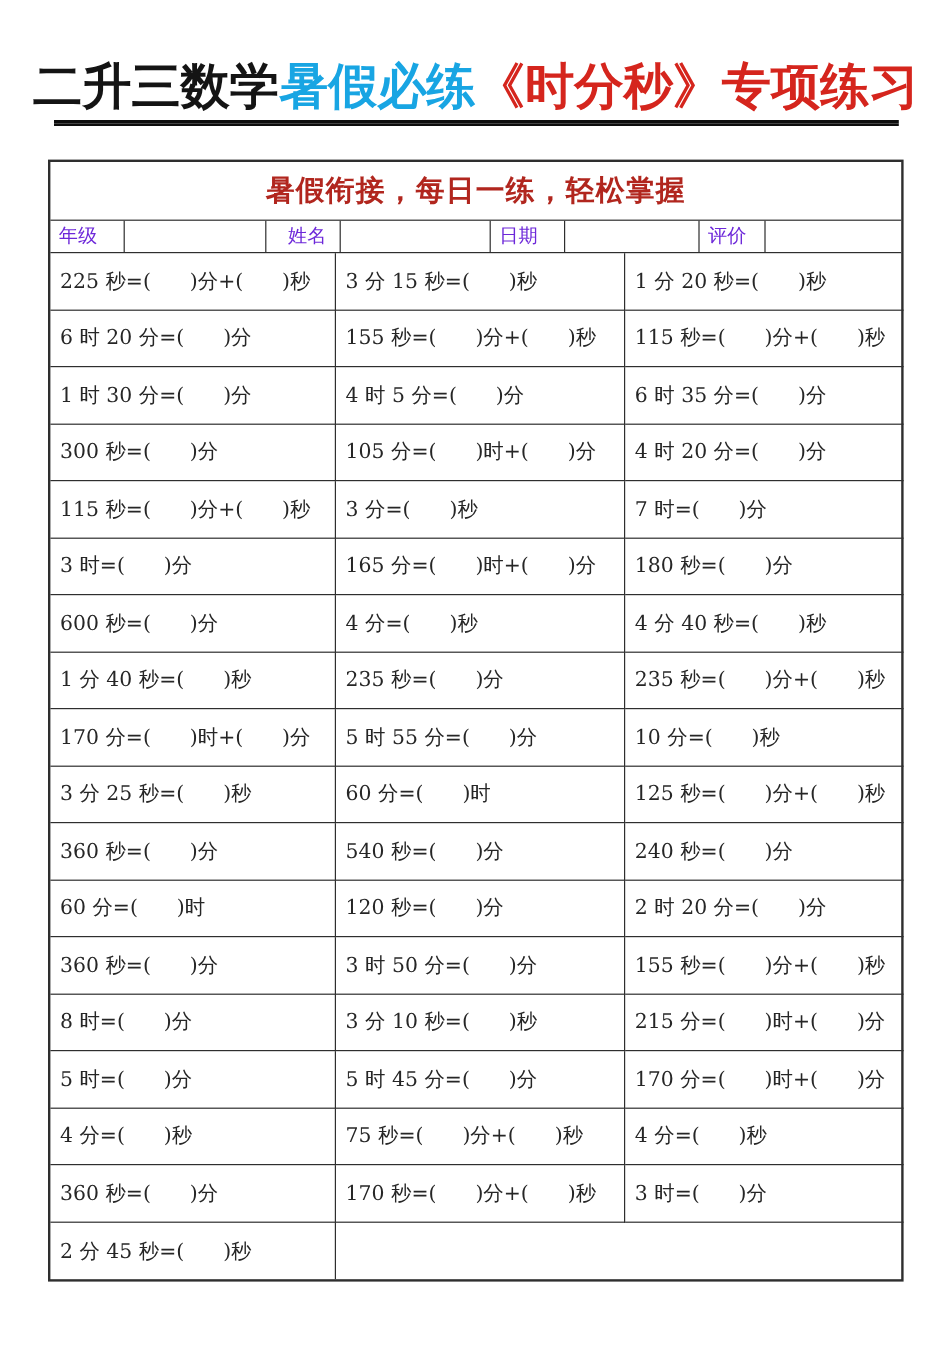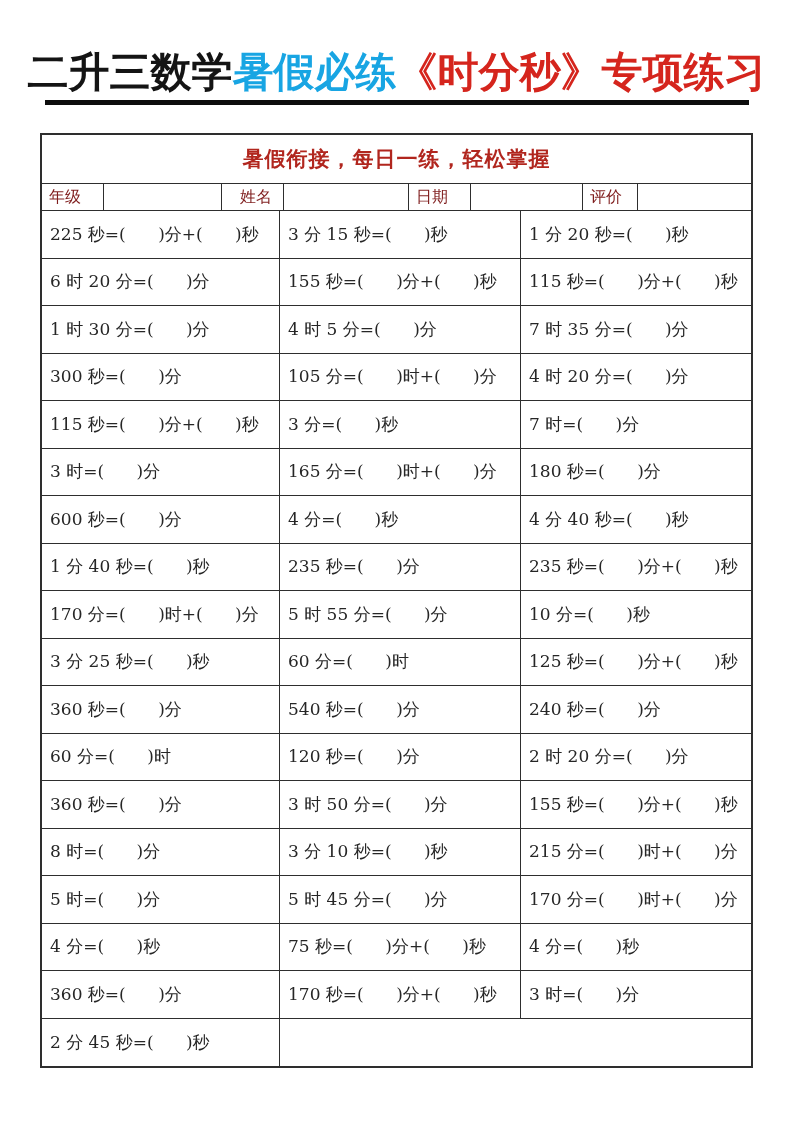--- a/index.html
+++ b/index.html
@@ -43,33 +43,33 @@
   }
   .banner-row {
     height: 49px;
     border-bottom: 1px solid #2e2e2e;
     display: flex;
     align-items: center;
     justify-content: center;
   }
   .banner-text {
     font-weight: 700;
-    font-size: 21px;
+    font-size: 24px;
     letter-spacing: 1px;
   }
   .info-row {
     height: 27px;
     border-bottom: 1px solid #2e2e2e;
     display: flex;
   }
   .info-row > div {
     border-right: 1px solid #2e2e2e;
     height: 100%;
     font-size: 16px;
-    color: #7f1d1d;
+    color: #6d28d9;
     line-height: 25px;
     padding-left: 7px;
     white-space: nowrap;
     overflow: hidden;
   }
   .info-row > div:last-child { border-right: none; }
   .w-label1 { width: 62px; }
   .w-blank1 { width: 118px; }
   .w-label2 { width: 62px; text-align: center; }
   .w-blank2 { width: 125px; }
@@ -128,21 +128,21 @@
 
     <div class="grid">
       <div>225 秒=(      )分+(      )秒</div>
       <div>3 分 15 秒=(      )秒</div>
       <div>1 分 20 秒=(      )秒</div>
       <div>6 时 20 分=(      )分</div>
       <div>155 秒=(      )分+(      )秒</div>
       <div>115 秒=(      )分+(      )秒</div>
       <div>1 时 30 分=(      )分</div>
       <div>4 时 5 分=(      )分</div>
-      <div>7 时 35 分=(      )分</div>
+      <div>6 时 35 分=(      )分</div>
       <div>300 秒=(      )分</div>
       <div>105 分=(      )时+(      )分</div>
       <div>4 时 20 分=(      )分</div>
       <div>115 秒=(      )分+(      )秒</div>
       <div>3 分=(      )秒</div>
       <div>7 时=(      )分</div>
       <div>3 时=(      )分</div>
       <div>165 分=(      )时+(      )分</div>
       <div>180 秒=(      )分</div>
       <div>600 秒=(      )分</div>

